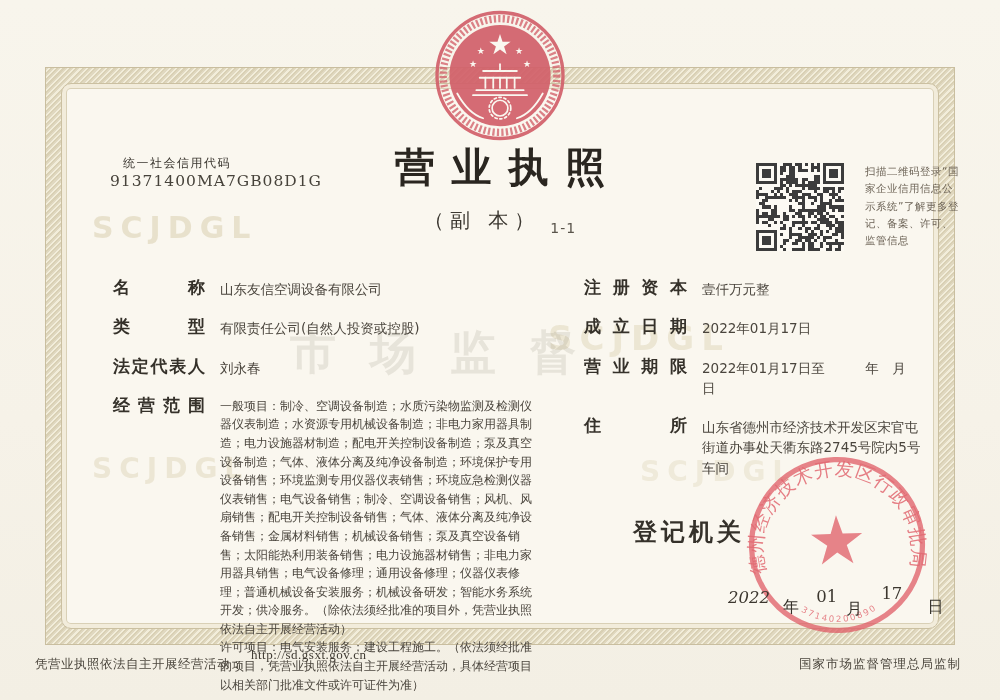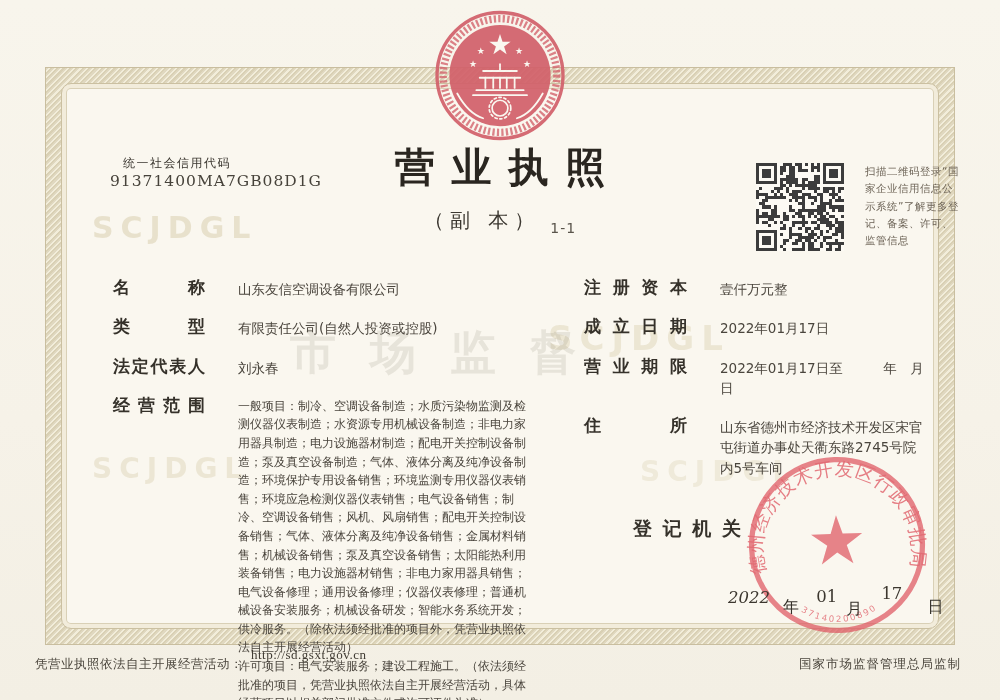--- a/index.html
+++ b/index.html
@@ -34,25 +34,25 @@
   .qr-box{width:88px;height:88px;background:#fcfaf4;}
   .qr-caption{width:96px;font-size:10.5px;line-height:1.65;color:#6d6457;letter-spacing:0.5px;}
   
   .col{position:absolute;z-index:2;}
   .col-left{left:113px;top:277px;width:422px;}
   .col-right{left:584px;top:277px;width:340px;}
   .frow{display:flex;align-items:flex-start;margin-bottom:17px;}
   .flabel{flex:0 0 92px;text-align:justify;text-align-last:justify;font-size:17px;font-weight:bold;
           color:#35312a;letter-spacing:0;line-height:1.25;}
   .flabel-r{flex:0 0 103px;}
-  .fvalue{margin-left:33px;font-size:13.5px;color:#4a453d;line-height:1.5;padding-top:2px;}
+  .fvalue{margin-left:15px;font-size:13.5px;color:#4a453d;line-height:1.5;padding-top:2px;}
   .scope{width:318px;font-size:12px;line-height:1.55;color:#4a453d;}
   .scope p{margin:0;}
   .reg-label{position:absolute;left:633px;top:516px;width:108px;text-align:justify;text-align-last:justify;
-             font-size:19px;font-weight:bold;color:#35312a;z-index:2;}
+             font-size:24px;font-weight:bold;color:#35312a;z-index:2;}
   
   .seal{position:absolute;left:741px;top:449px;width:192px;height:192px;z-index:4;
         transform:rotate(-2deg);opacity:0.9;}
   
   .date-row{position:absolute;left:728px;top:590px;width:222px;z-index:5;font-size:16px;color:#35312a;}
   .date-row span{display:inline-block;position:relative;}
   .d-num{font-family:"DejaVu Serif","Liberation Serif",serif;font-size:16.5px;color:#3c372f;}
   .d-year{top:-2px;font-style:italic;}
   .d-y{left:8px;top:7px;letter-spacing:2px;}
   .d-month{left:18px;top:-3px;}

